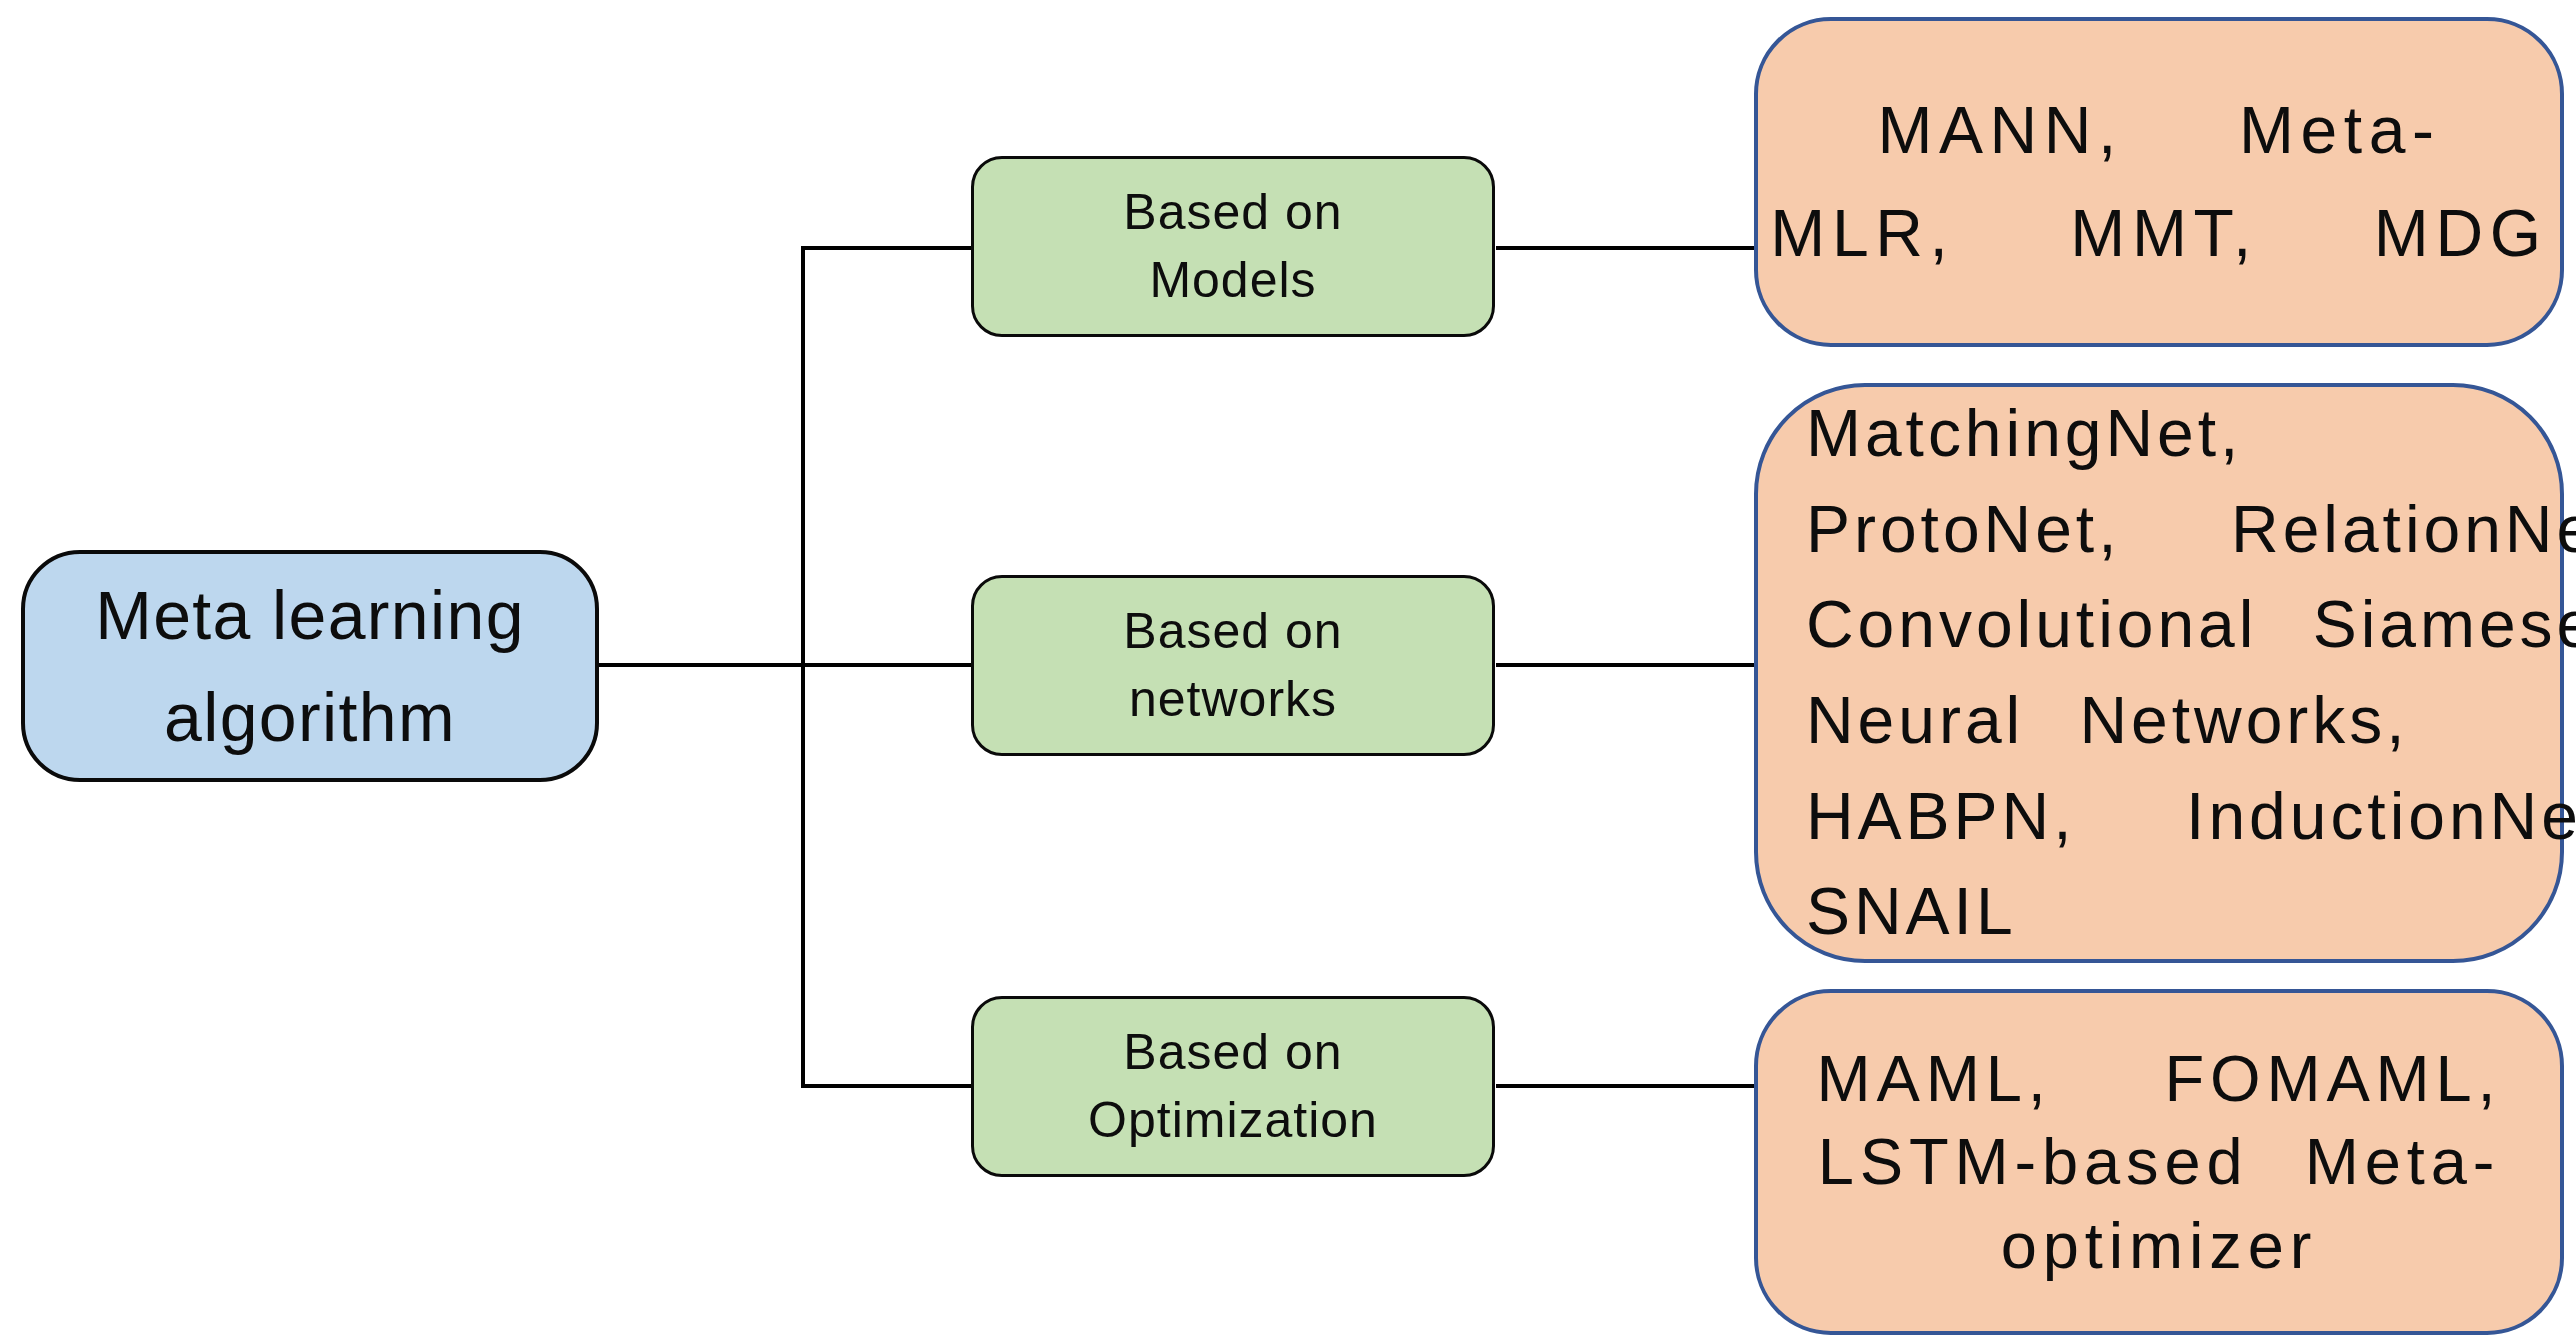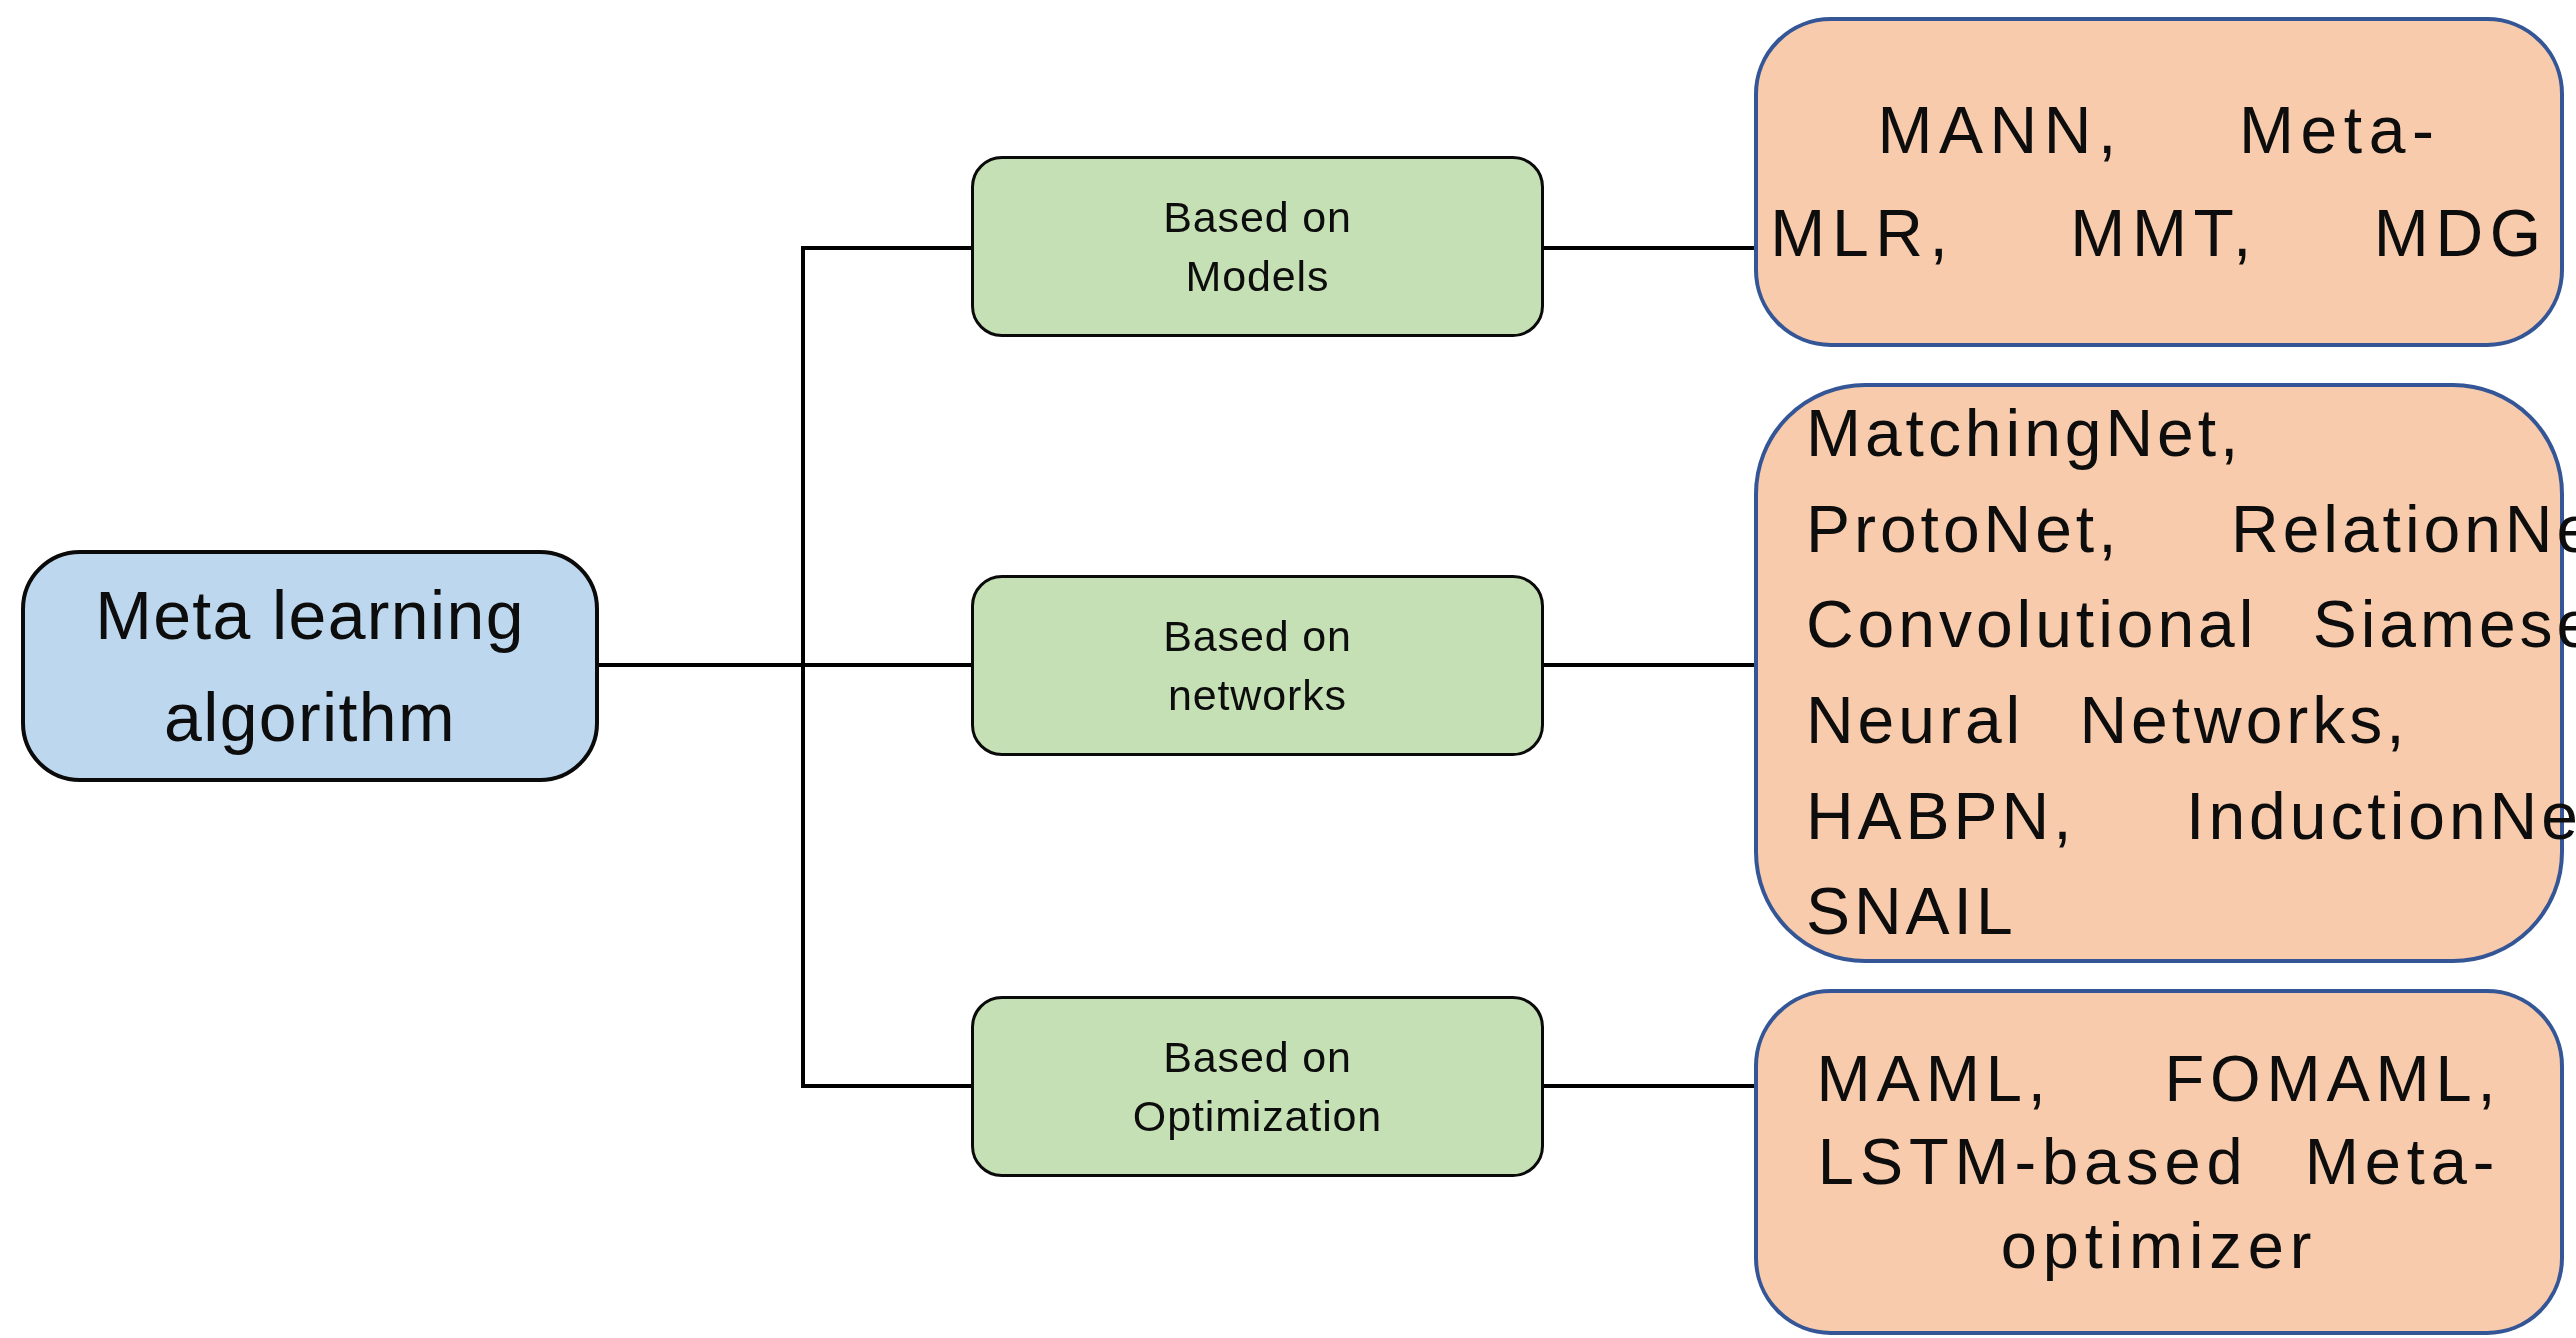--- a/index.html
+++ b/index.html
@@ -27,25 +27,25 @@
   .root-node {
     left: 21px; top: 550px; width: 578px; height: 232px;
     background: var(--root_fill, #bdd7ee);
     border: 4.2px solid var(--root_border, #0a0a0a);
     border-radius: 59px;
     font-size: 68px; line-height: 1.5; letter-spacing: 0.02em;
   }
 
   
   .category-node {
-    left: 971px; width: 573px; height: 181px;
+    left: 971px; width: 524px; height: 181px;
     background: var(--category_fill, #c5e0b4);
     border: 3.5px solid var(--category_border, #0a0a0a);
     border-radius: 31px;
-    font-size: 43px; line-height: 1.35; letter-spacing: 0.02em;
+    font-size: 50px; line-height: 1.35; letter-spacing: 0.02em;
   }
   .category-models       { top: 156px; }
   .category-metrics      { top: 575px; }
   .category-optimization { top: 996px; }
 
   
   .leaf-node {
     left: 1754px; width: 810px;
     background: var(--leaf_fill, #f7cbac);
     border: 4.2px solid var(--leaf_border, #355696);

